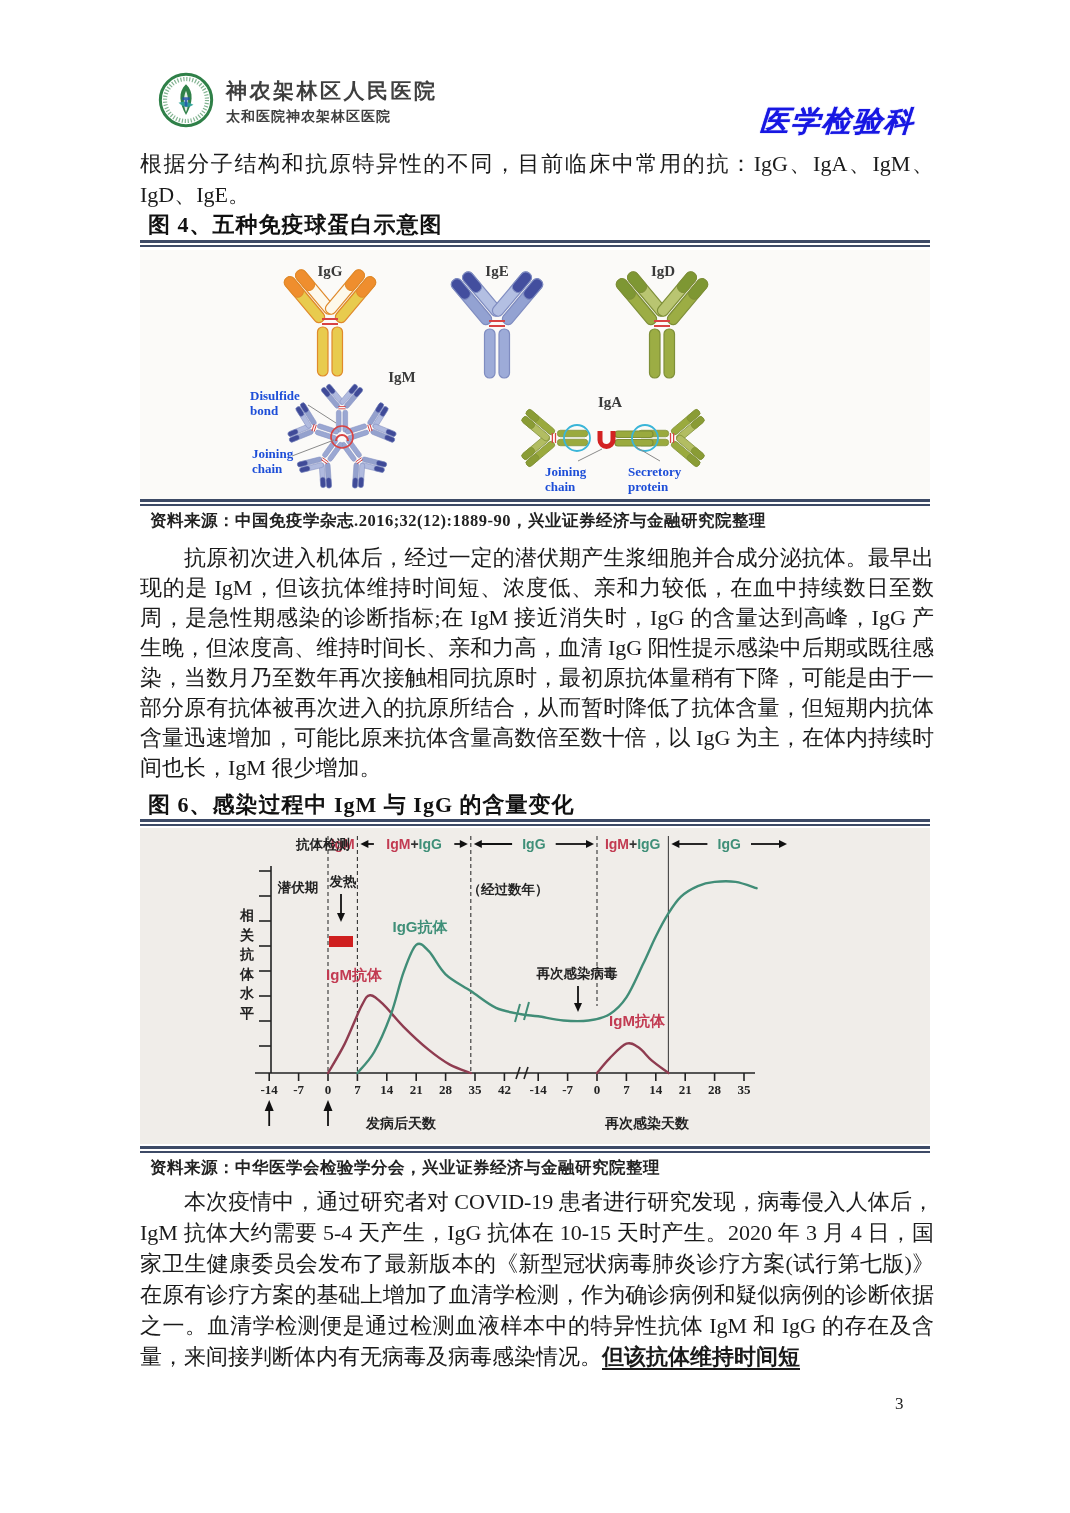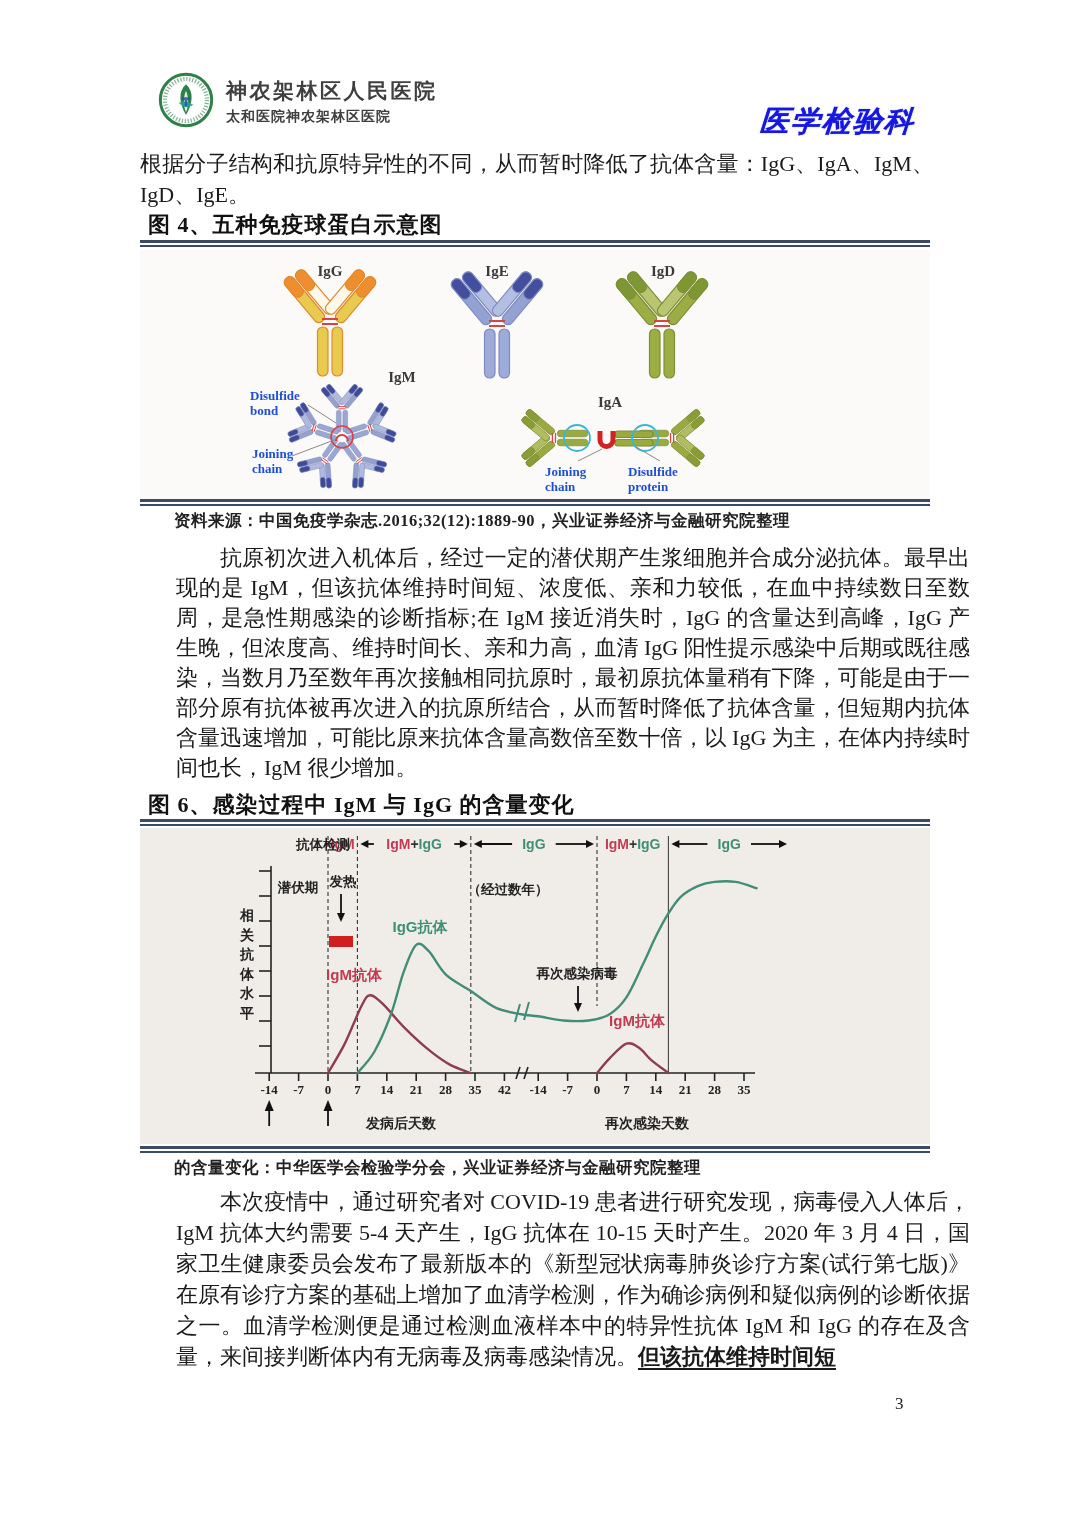--- a/index.html
+++ b/index.html
@@ -17,23 +17,23 @@
     position:absolute; left:760px; top:102px; width:200px;
     font-size:29px; font-weight:bold; font-style:italic; color:#1717e2;
     letter-spacing:2px; transform:skewX(-4deg); text-shadow:0 0 1px #3333ee;
   }
   
   .intro-para { position:absolute; left:140px; top:148px; width:794px;
     font-size:22px; line-height:31px; text-align:justify; }
   .fig-title { position:absolute; left:148px; font-size:22px; font-weight:bold; letter-spacing:1px; color:#111; }
   .rule { position:absolute; left:140px; width:790px; height:7px;
     border-top:3px solid #3d4a66; border-bottom:2px solid #3d4a66; }
-  .source-line { position:absolute; left:150px; font-size:16.5px; font-weight:bold; color:#222; letter-spacing:0.5px;margin-left:24px; }
+  .source-line { position:absolute; left:150px; font-size:16.5px; font-weight:bold; color:#222; letter-spacing:0.5px; }
   .body-para { position:absolute; left:140px; width:794px; font-size:22px; line-height:30px;
-    text-align:justify; text-indent:2em;margin-left:36px; }
+    text-align:justify; text-indent:2em; }
   .closing { line-height:31px; }
   .emph { font-weight:bold; text-decoration:underline; text-underline-offset:4px; }
   .page-num { position:absolute; left:895px; top:1394px; font-size:17px; color:#222; }
   
   .fig4-panel { position:absolute; left:140px; top:250px; width:790px; height:250px; background:#fbfaf8; }
   .ab-label { font:bold 15px "Liberation Serif",serif; fill:#3a3a3a; text-anchor:middle; }
   .cL { fill:var(--b); stroke:var(--stroke); stroke-width:1.2; }
   .cH { fill:var(--a); stroke:var(--stroke); stroke-width:1.2; }
   .cT { fill:var(--tip); stroke:var(--stroke); stroke-width:1; }
   .cS { fill:var(--stem); stroke:var(--stroke); stroke-width:1.2; }
@@ -74,21 +74,21 @@
       <path d="M22,33 q8,-3 16,2 q-8,6 -16,-2 Z" fill="#2aa198" opacity="0.9"></path>
       <path d="M26,27 h8 v3 h-2.5 v7 h-3 v-7 H26 Z" fill="#2255aa" opacity="0.85"></path>
     </svg>
   </div>
   <div class="org-names">
     <div class="org-line1">神农架林区人民医院</div>
     <div class="org-line2">太和医院神农架林区医院</div>
   </div>
   <div class="dept-stamp">医学检验科</div>
 
-  <p class="intro-para">根据分子结构和抗原特异性的不同，从而暂时降低了抗体含量：IgG、IgA、IgM、IgD、IgE。</p>
+  <p class="intro-para">根据分子结构和抗原特异性的不同，目前临床中常用的抗：IgG、IgA、IgM、IgD、IgE。</p>
 
   <h3 class="fig-title" style="top:210px;">图 4、五种免疫球蛋白示意图</h3>
   <div class="rule" style="top:240px;"></div>
 
   <div class="fig4-panel">
     <svg viewBox="0 0 790 250" width="790" height="250">
       <defs>
         <g id="ab">
           <g transform="rotate(-40)">
             <rect x="1" y="-58" width="11" height="54" rx="5" class="cL"></rect>
@@ -139,21 +139,21 @@
         <path d="M460,181 v9 a6.5,6.5 0 0 0 13,0 v-9" fill="none" stroke="#d32222" stroke-width="5"></path>
       </g>
       <text x="470" y="157" class="ab-label">IgA</text>
       <line x1="438" y1="211" x2="462" y2="199" class="leader"></line>
       <line x1="520" y1="211" x2="496" y2="197" class="leader"></line>
     </svg>
 
     <div class="ab-note" style="left:110px; top:138px; width:80px;">Disulfide bond</div>
     <div class="ab-note" style="left:112px; top:196px; width:62px;">Joining chain</div>
     <div class="ab-note" style="left:405px; top:214px; width:62px;">Joining chain</div>
-    <div class="ab-note" style="left:488px; top:214px; width:90px;">Disulfide protein</div>
+    <div class="ab-note" style="left:488px; top:214px; width:90px;">Secretory protein</div>
   </div>
 
   <div class="rule" style="top:499px;"></div>
   <p class="source-line" style="top:510px;">资料来源：中国免疫学杂志.2016;32(12):1889-90，兴业证券经济与金融研究院整理</p>
 
   <p class="body-para" style="top:543px;">抗原初次进入机体后，经过一定的潜伏期产生浆细胞并合成分泌抗体。最早出现的是 IgM，但该抗体维持时间短、浓度低、亲和力较低，在血中持续数日至数周，是急性期感染的诊断指标;在 IgM 接近消失时，IgG 的含量达到高峰，IgG 产生晚，但浓度高、维持时间长、亲和力高，血清 IgG 阳性提示感染中后期或既往感染，当数月乃至数年再次接触相同抗原时，最初原抗体量稍有下降，可能是由于一部分原有抗体被再次进入的抗原所结合，从而暂时降低了抗体含量，但短期内抗体含量迅速增加，可能比原来抗体含量高数倍至数十倍，以 IgG 为主，在体内持续时间也长，IgM 很少增加。</p>
 
   <h3 class="fig-title" style="top:790px;">图 6、感染过程中 IgM 与 IgG 的含量变化</h3>
   <div class="rule" style="top:819px;"></div>
 
@@ -249,18 +249,18 @@
         <text x="497" y="198" class="ann-curve" fill="#c23b52">IgM抗体</text>
         <path d="M188,245C190.8,240.1 199.20000000000002,226.79999999999998 204.8,215.6C210.4,204.4 217.4,185.85000000000002 221.6,177.8C225.79999999999998,169.75 226.5,167.65 230,167.3C233.5,166.95000000000002 237,170.45 242.6,175.7C248.2,180.95 255.90000000000003,191.10000000000002 263.6,198.8C271.3,206.5 281.1,215.60000000000002 288.8,221.9C296.5,228.2 302.8,232.75 309.8,236.6C316.8,240.45 327.3,243.6 330.8,245" class="curve" stroke="#8f3c50"></path>
         <path d="M217.4,245C220.2,241.5 228.6,233.8 234.2,224C239.79999999999998,214.2 246.1,199.5 251,186.2C255.9,172.89999999999998 259.40000000000003,155.75 263.6,144.2C267.8,132.64999999999998 272,120.4 276.2,116.9C280.4,113.4 283.9,118.29999999999998 288.8,123.19999999999999C293.70000000000005,128.1 298.6,139.65 305.6,146.3C312.6,152.95000000000002 322.40000000000003,157.5 330.8,163.1C339.2,168.7 347.6,176.04999999999998 356,179.89999999999998C364.4,183.74999999999997 374.16666666666674,184.79999999999998 381.20000000000005,186.2C388.23333333333335,187.6 391.1666666666667,187.25 398.2,188.3C405.2333333333333,189.35000000000002 415,191.8 423.4,192.5C431.79999999999995,193.2 440.90000000000003,193.55 448.6,192.5C456.3,191.45 463.3,190.04999999999998 469.6,186.2C475.90000000000003,182.35 480.79999999999995,177.79999999999998 486.4,169.39999999999998C492,160.99999999999997 498.3,145.95000000000002 503.2,135.8C508.09999999999997,125.65000000000002 511.59999999999997,116.9 515.8,108.5C520,100.1 524.1999999999999,92.05000000000001 528.4,85.4C532.6,78.75 536.1,73.14999999999999 541,68.6C545.9,64.05 552.1999999999999,60.54999999999999 557.8,58.099999999999994C563.4,55.65 568.3,54.6 574.6,53.900000000000006C580.9000000000001,53.20000000000001 588.6,52.85000000000001 595.6,53.900000000000006C602.6,54.95 613.1,59.14999999999999 616.6,60.19999999999999" class="curve" stroke="#418d77"></path>
         <path d="M457,245C459.1,242.55 464.70000000000005,235.20000000000002 469.6,230.3C474.5,225.4 481.5,217.35 486.4,215.6C491.29999999999995,213.85 494.8,217 499,219.8C503.2,222.60000000000002 506.70000000000005,228.20000000000002 511.6,232.4C516.5,236.6 525.6,242.9 528.4,245" class="curve" stroke="#8f3c50"></path>
         <line x1="380" y1="176" x2="375" y2="194" stroke="#418d77" stroke-width="2"></line>
         <line x1="389" y1="174" x2="384" y2="192" stroke="#418d77" stroke-width="2"></line>
       </svg>
   </div>
 
   <div class="rule" style="top:1146px;"></div>
-  <p class="source-line" style="top:1157px;">的含量变化：中华医学会检验学分会，兴业证券经济与金融研究院整理</p>
+  <p class="source-line" style="top:1157px;">资料来源：中华医学会检验学分会，兴业证券经济与金融研究院整理</p>
 
   <p class="body-para closing" style="top:1186px;"><span>本次疫情中，通过研究者对 COVID-19 患者进行研究发现，病毒侵入人体后，IgM 抗体大约需要 5-4 天产生，IgG 抗体在 10-15 天时产生。2020 年 3 月 4 日，国家卫生健康委员会发布了最新版本的《新型冠状病毒肺炎诊疗方案(试行第七版)》在原有诊疗方案的基础上增加了血清学检测，作为确诊病例和疑似病例的诊断依据之一。血清学检测便是通过检测血液样本中的特异性抗体 IgM 和 IgG 的存在及含量，来间接判断体内有无病毒及病毒感染情况。</span><span class="emph">但该抗体维持时间短</span></p>
 
   <div class="page-num">3</div>
 </div>
 
 </body></html>

